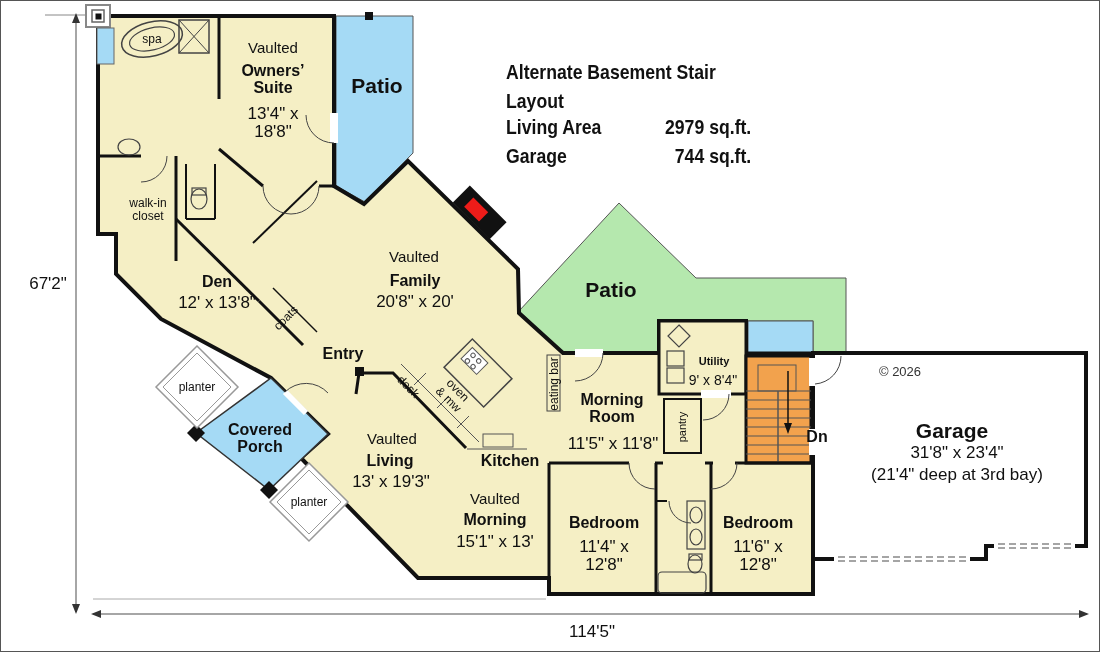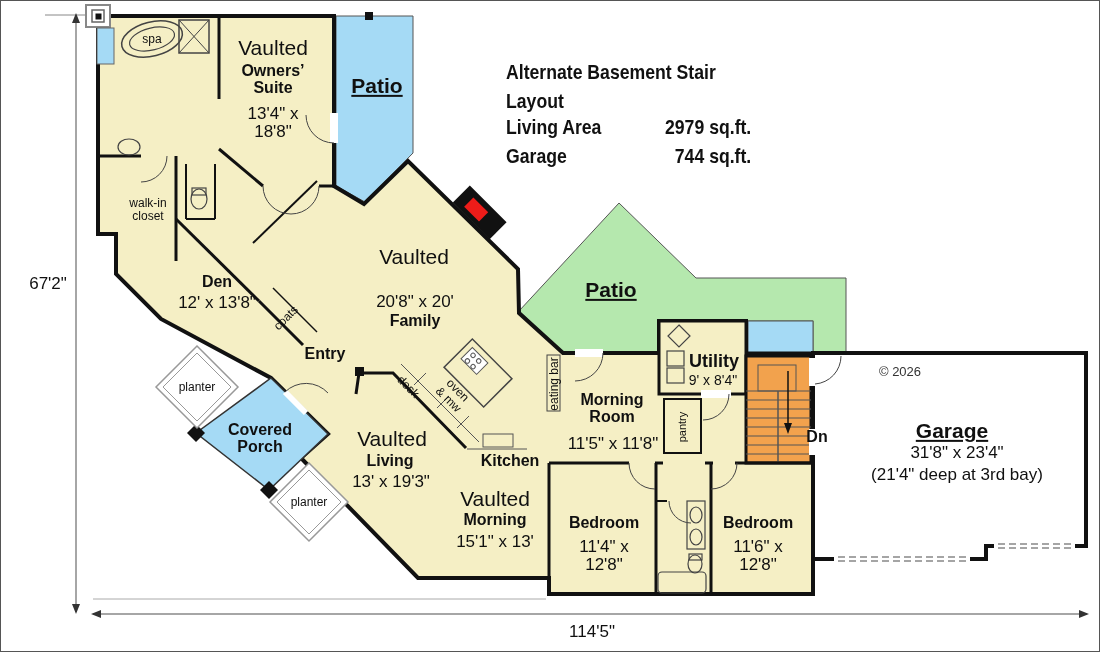--- a/index.html
+++ b/index.html
@@ -1,32 +1,32 @@
 <!DOCTYPE html>
 <html><head>
 <meta charset="utf-8">
 <style>
   html,body{margin:0;padding:0;background:#fff;font-family:"Liberation Sans",sans-serif;}
   #canvas{position:relative;width:1098px;height:650px;border:1px solid #555;background:#fff;overflow:hidden;}
   #plan{position:absolute;left:0;top:0;}
   .lbl{position:absolute;transform:translate(-50%,-50%);text-align:center;line-height:1.06;color:#101010;white-space:nowrap;}
   .wrap{white-space:normal;}
   .r{font-size:16px;font-weight:700;}
-  .rb{font-size:21px;font-weight:700;text-decoration:underline;}
-  .p{font-size:21px;font-weight:400;}
+  .rb{font-size:21px;font-weight:700;}
+  .p{font-size:15px;font-weight:400;}
   .d{font-size:17px;font-weight:400;}
   .s{font-size:12px;font-weight:400;}
   .xs{font-size:11px;font-weight:400;}
   .dim{font-size:17px;font-weight:400;}
   .rot45{transform:translate(-50%,-50%) rotate(45deg);}
   .rotm45{transform:translate(-50%,-50%) rotate(-45deg);}
   .rotm90{transform:translate(-50%,-50%) rotate(-90deg);}
   .cr{font-size:13px;color:#333;}
   .dn{font-size:16px;font-weight:700;}
-  .ut{font-size:18px;font-weight:700;text-align:right;}
+  .ut{font-size:11px;font-weight:700;text-align:right;}
   .utd{font-size:14px;font-weight:400;}
   #titleblock{position:absolute;left:505px;top:56px;width:292px;transform:scaleX(.84);transform-origin:left top;color:#111;}
   #titleblock .t1{font-size:21px;font-weight:700;line-height:29px;}
   #titleblock .row{position:relative;height:29px;font-size:21px;font-weight:700;}
   #titleblock .row .val{position:absolute;right:0;top:0;}
 </style>
 </head>
 <body>
 
 <div id="canvas">
@@ -203,23 +203,23 @@
 
 <div class="lbl s" style="left:151px;top:38px;">spa</div>
 <div class="lbl rb" style="left:376px;top:85px;">Patio</div>
 <div class="lbl p" style="left:272px;top:47px;">Vaulted</div>
 <div class="lbl r wrap" style="left:272px;top:79px;width:96px;">Owners’ Suite</div>
 <div class="lbl d wrap" style="left:272px;top:122px;width:84px;">13'4" x 18'8"</div>
 <div class="lbl s wrap" style="left:147px;top:209px;width:56px;">walk-in closet</div>
 <div class="lbl r" style="left:216px;top:281px;">Den</div>
 <div class="lbl d" style="left:216px;top:302px;">12' x 13'8"</div>
 <div class="lbl s rotm45" style="left:285px;top:317px;">coats</div>
-<div class="lbl r" style="left:324px;top:353px;">Entry</div>
+<div class="lbl r" style="left:342px;top:353px;">Entry</div>
 <div class="lbl p" style="left:413px;top:256px;">Vaulted</div>
-<div class="lbl r" style="left:414px;top:280px;margin-top:40px;">Family</div>
+<div class="lbl r" style="left:414px;top:280px;">Family</div>
 <div class="lbl d" style="left:414px;top:301px;">20'8" x 20'</div>
 <div class="lbl s rot45" style="left:407px;top:386px;">desk</div>
 <div class="lbl s rot45 wrap" style="left:452px;top:394px;width:36px;">oven &amp; mw</div>
 <div class="lbl r" style="left:509px;top:421px;margin-top:39px;">Kitchen</div>
 <div class="lbl s rotm90" style="left:553px;top:383px;">eating bar</div>
 <div class="lbl r wrap" style="left:611px;top:408px;width:112px;">Morning Room</div>
 <div class="lbl d" style="left:612px;top:443px;">11'5" x 11'8"</div>
 <div class="lbl rb" style="left:610px;top:289px;">Patio</div>
 <div class="lbl ut" style="left:713px;top:361px;">Utility</div>
 <div class="lbl utd" style="left:712px;top:379px;">9' x 8'4"</div>

